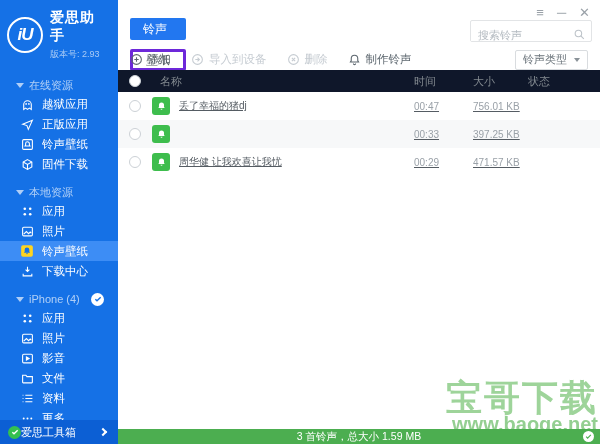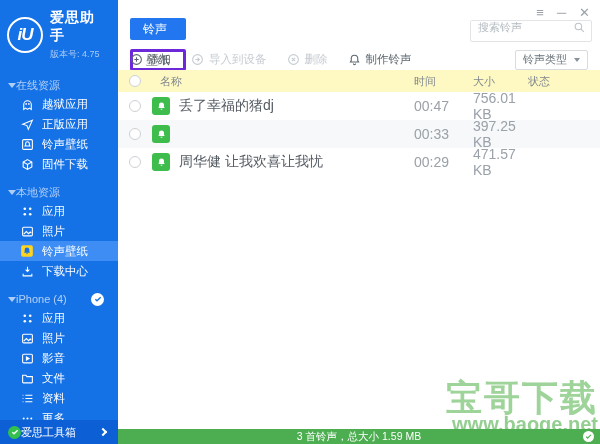--- a/index.html
+++ b/index.html
@@ -8,22 +8,22 @@
   .stage { position:relative; width:600px; height:444px; overflow:hidden; background:#fff; }
 
   
   .sidebar { position:absolute; left:0; top:0; bottom:0; width:118px; background:#1571e6; color:#fff; }
   .logo-row { display:flex; align-items:center; gap:7px; padding:9px 18px 6px 7px; }
   .logo-circle { width:36px; height:36px; border:2px solid #fff; border-radius:50%;
     display:flex; align-items:center; justify-content:center; flex:0 0 auto;
     font-weight:bold; font-style:italic; font-size:17px; letter-spacing:-1px; }
   .logo-txt .app-title { font-size:14px; font-weight:bold; letter-spacing:1px; }
   .logo-txt .app-version { font-size:9px; color:rgba(255,255,255,.62); margin-top:3px; }
-  .section-label { display:flex; align-items:center; height:18px; margin-top:9px;
-    padding-left:8px; color:rgba(255,255,255,.66); font-size:11px; }
+  .section-label { display:flex; align-items:center; gap:5px; height:18px; margin-top:9px;
+    padding-left:16px; color:rgba(255,255,255,.66); font-size:11px; }
   .caret-down { width:0; height:0; border-left:4px solid transparent; border-right:4px solid transparent;
     border-top:5px solid rgba(255,255,255,.66); }
   .s-item { display:flex; align-items:center; gap:8px; height:20px; padding-left:20px; font-size:11.5px;
     color:#fff; cursor:pointer; }
   .s-item .sicon { width:14px; height:14px; display:flex; align-items:center; justify-content:center; flex:0 0 auto; }
   .s-item.selected { background:#3d8df5; }
   .badge-check { margin-left:auto; margin-right:14px; width:13px; height:13px; border-radius:50%;
     background:#fff; display:flex; align-items:center; justify-content:center; }
   .toolbox { position:absolute; left:0; bottom:0; width:118px; height:24px; background:#0c5fd4;
     display:flex; align-items:center; gap:0; padding:0 10px 0 8px; }
@@ -40,40 +40,40 @@
     color:#9aa1a8; font-size:13px; line-height:13px; }
   .win-controls span { cursor:pointer; }
 
   .tabs { position:absolute; top:18px; left:12px; display:flex; gap:9px;flex-direction:column; }
   .tab { height:22px; padding:0 13px; display:flex; align-items:center; font-size:12px;
     border-radius:2px; cursor:pointer; }
   .tab.active { background:#2277f0; color:#fff; }
   .tab.inactive { background:#fff; border:3px solid #6d28d9; color:#5a6268; }
 
   .searchbox { position:absolute; top:20px; right:8px; width:122px; height:22px;
-    border:1px solid #e2e4e6; border-radius:2px; display:flex; align-items:flex-start; background:#fff; }
+    border:1px solid #e2e4e6; border-radius:2px; display:flex; align-items:flex-end; background:#fff; }
   .searchbox input { border:none; outline:none; flex:1; min-width:0; padding:0 4px 0 7px;
     font-size:11px; color:#555; font-family:inherit; }
   .searchbox input::placeholder { color:#b3bac0; }
   .searchbox .mag { margin-right:5px; display:flex; }
 
   .toolbar { position:absolute; top:49px; left:0; right:0; height:21px; display:flex;
     align-items:center; padding:0 12px; gap:20px; }
   .t-btn { display:flex; align-items:center; gap:5px; font-size:11.5px; color:#5c666e; cursor:pointer; }
   .t-btn.disabled { color:#c6ccd2; }
   .type-dd { margin-left:auto; height:20px; border:1px solid #d9dcdf; border-radius:2px;
     display:flex; align-items:center; gap:7px; padding:0 7px; font-size:11px; color:#6a737a; cursor:pointer; }
   .type-dd .dd-caret { width:0; height:0; border-left:3.5px solid transparent;
     border-right:3.5px solid transparent; border-top:4.5px solid #8a9298; }
 
   
   .tbl { position:absolute; top:70px; left:0; right:0; }
   .trow { display:flex; align-items:center; }
-  .thead { height:22px; background:#fef9c3; color:#82898f; font-size:11px; }
-  .tdata { height:28px; font-size:14px; color:#555c63; }
+  .thead { height:22px; background:#0f172a; color:#82898f; font-size:11px; }
+  .tdata { height:28px; font-size:10px; color:#555c63;text-decoration:underline; }
   .tdata.alt { background:#f7f8f9; }
   .col-check { width:34px; display:flex; justify-content:center; flex:0 0 auto; }
   .radio { width:12px; height:12px; border:1px solid #ccd1d6; border-radius:50%; background:#fff; cursor:pointer; }
   .col-name { flex:1; display:flex; align-items:center; gap:9px; min-width:0; }
   .thead .col-name { padding-left:8px; }
   .col-time { width:75px; flex:0 0 auto; color:#9aa1a8;padding-left:16px; }
   .thead .col-time { color:#82898f; }
   .col-size { width:55px; flex:0 0 auto; color:#9aa1a8; }
   .thead .col-size { color:#82898f; }
   .col-status { width:72px; flex:0 0 auto; }
@@ -100,21 +100,21 @@
 </head>
 <body>
 
 <div class="stage">
 
   <div class="sidebar">
     <div class="logo-row">
       <div class="logo-circle">iU</div>
       <div class="logo-txt">
         <div class="app-title">爱思助手</div>
-        <div class="app-version">版本号: 4.75</div>
+        <div class="app-version">版本号: 2.93</div>
       </div>
     </div>
 
     <div class="section-label">
       <span class="caret-down"></span>
       <span>在线资源</span>
     </div>
     <div class="s-item">
       <span class="sicon">
         <svg width="13" height="13" viewBox="0 0 24 24" fill="none" stroke="#fff" stroke-width="2">

